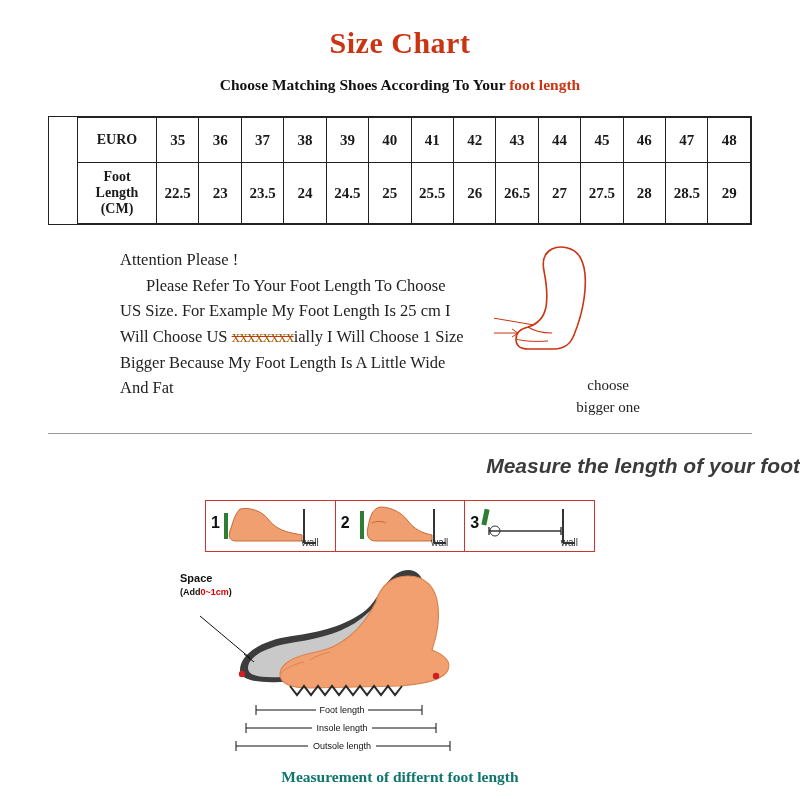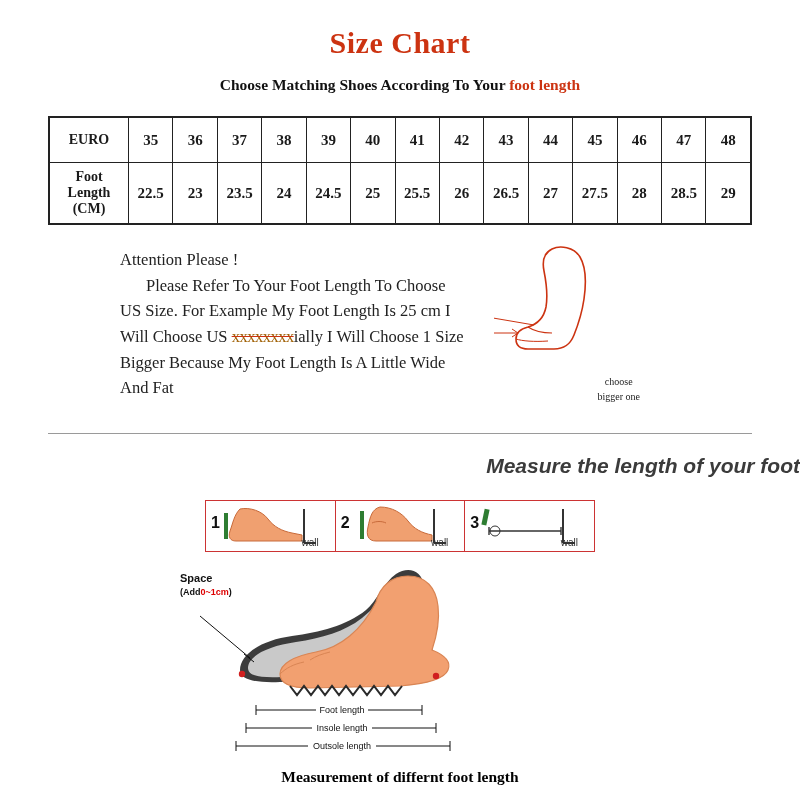--- a/index.html
+++ b/index.html
@@ -28,20 +28,21 @@
     font-weight:bold;
     color:#111;
     margin-top:16px;
   }
   .subtitle .hl{color:#cc3311;}
 
   
   .table-wrap{
     margin:22px 48px 0 48px;
     border:1px solid #222;
+    padding-left:28px;
   }
   table.size{
     border-collapse:collapse;
     width:100%;
     table-layout:fixed;
   }
   table.size td{
     border:1px solid #222;
     text-align:center;
     font-size:15px;
@@ -81,21 +82,21 @@
     letter-spacing:-0.5px;
   }
   .foot-svg{
     position:absolute;
     right:118px;top:0px;
   }
   .choose-note{
     position:absolute;
     right:112px;top:134px;
     text-align:center;
-    font-size:10px;
+    font-size:15px;
     line-height:1.45;
     color:#222;
   }
   .divider{
     margin:4px 48px 0 48px;
     border-top:1px solid #9a9a9a;
   }
 
   
   .measure-title{
@@ -144,21 +145,21 @@
     line-height:1.2;
     text-align:left;
   }
   .space-label .sub{font-size:9px;font-weight:bold;}
   .space-label .sub .red{color:#d00;}
 
   .caption{
     text-align:center;
     font-size:15.5px;
     font-weight:bold;
-    color:#000000;
+    color:#0f766e;
     margin-top:10px;
     font-family:"Liberation Serif", serif;
   }
   .dim-txt{
     font-size:9px;
     fill:#111;
     font-family:"Liberation Sans", sans-serif;
   }
 </style>
 </head>

